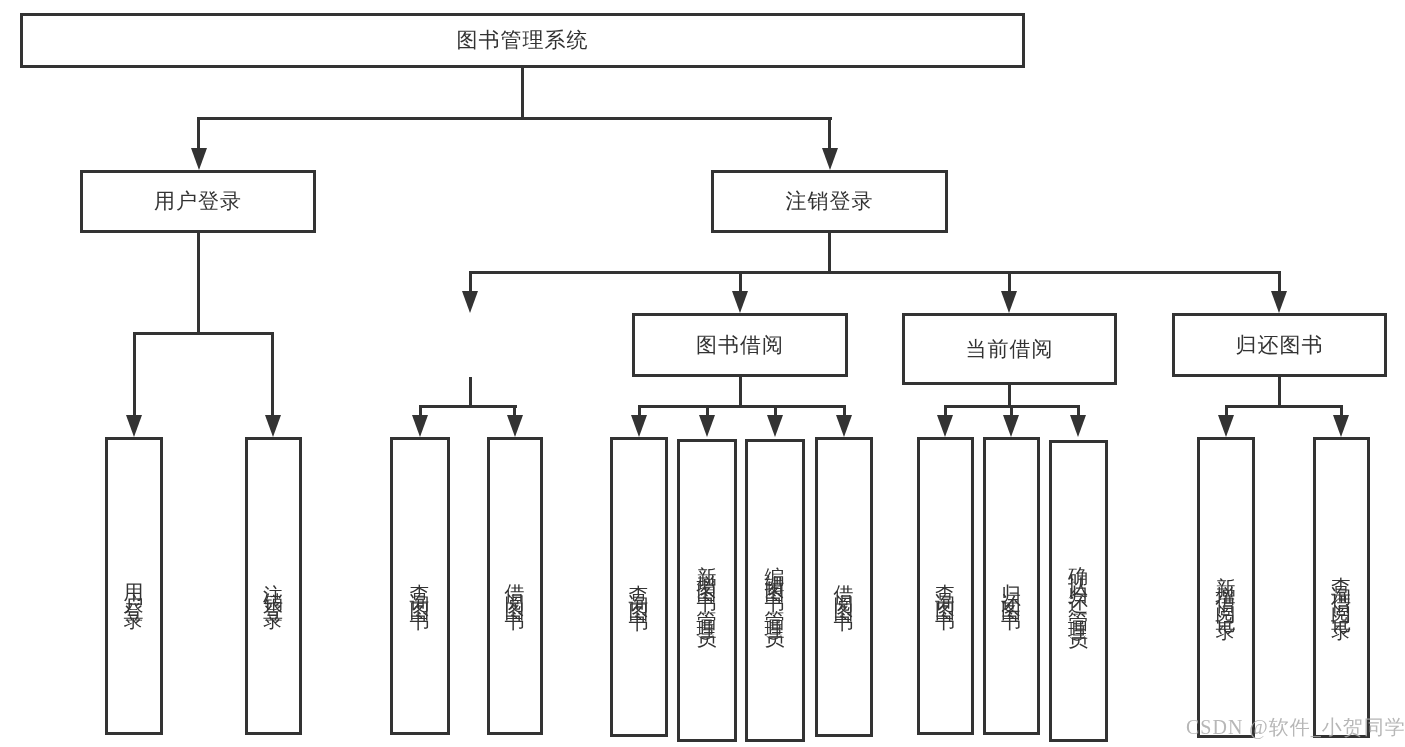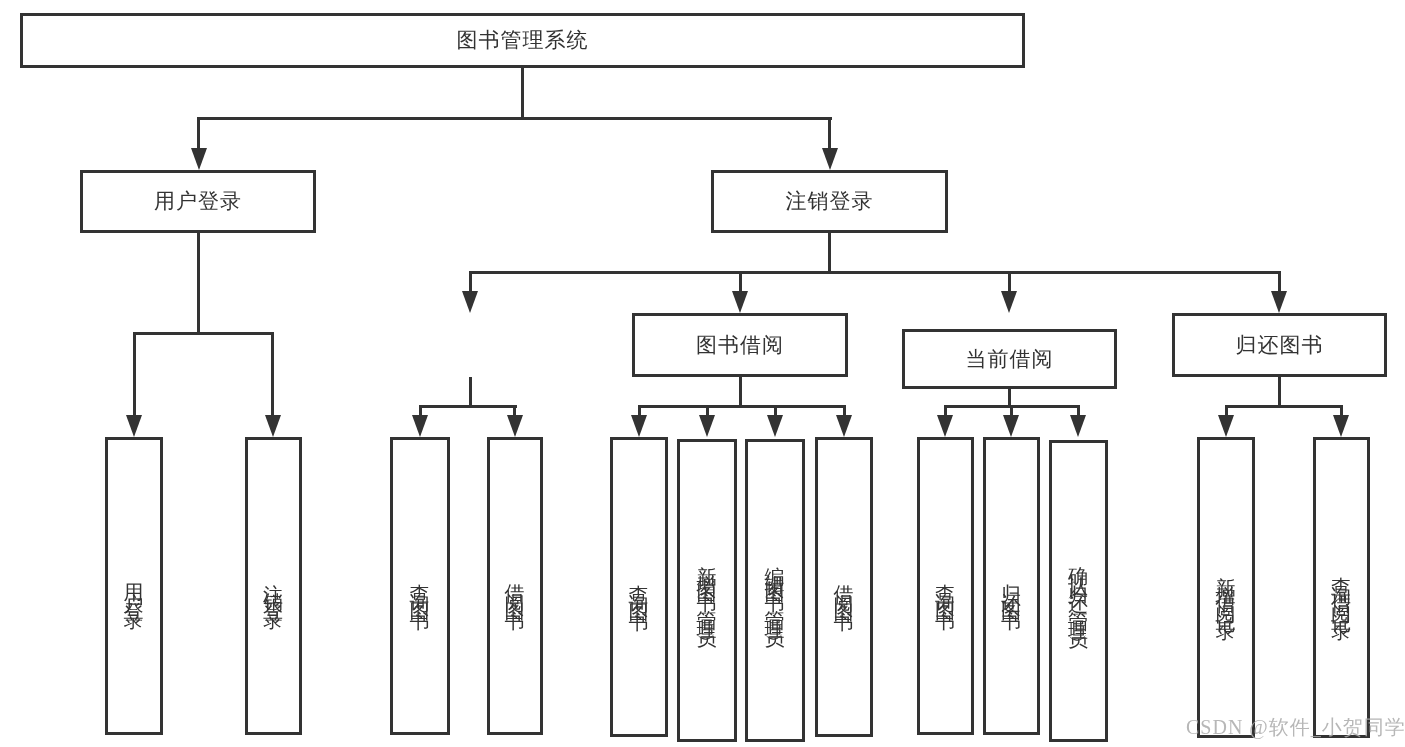--- a/index.html
+++ b/index.html
@@ -97,21 +97,21 @@
   <span class="vl" style="left:739px;  top:271px; height:22px"></span>
   <span class="arrow" style="left:732px;  top:291px"></span>
   <span class="vl" style="left:1008px; top:271px; height:22px"></span>
   <span class="arrow" style="left:1001px; top:291px"></span>
   <span class="vl" style="left:1278px; top:271px; height:22px"></span>
   <span class="arrow" style="left:1271px; top:291px"></span>
 
   <div class="node hnode" style="left:632px; top:313px; width:216px; height:64px">
     <span>图书借阅</span>
   </div>
-  <div class="node hnode" style="left:902px; top:329px; width:215px; height:60px">
+  <div class="node hnode" style="left:902px; top:313px; width:215px; height:72px">
     <span>当前借阅</span>
   </div>
   <div class="node hnode" style="left:1172px; top:313px; width:215px; height:64px">
     <span>归还图书</span>
   </div>
 
   <span class="vl" style="left:469px; top:377px; height:31px"></span>
   <span class="hl" style="left:419px; top:405px; width:98px"></span>
   <span class="vl" style="left:419px; top:405px; height:10px"></span>
   <span class="arrow" style="left:412px; top:415px"></span>

